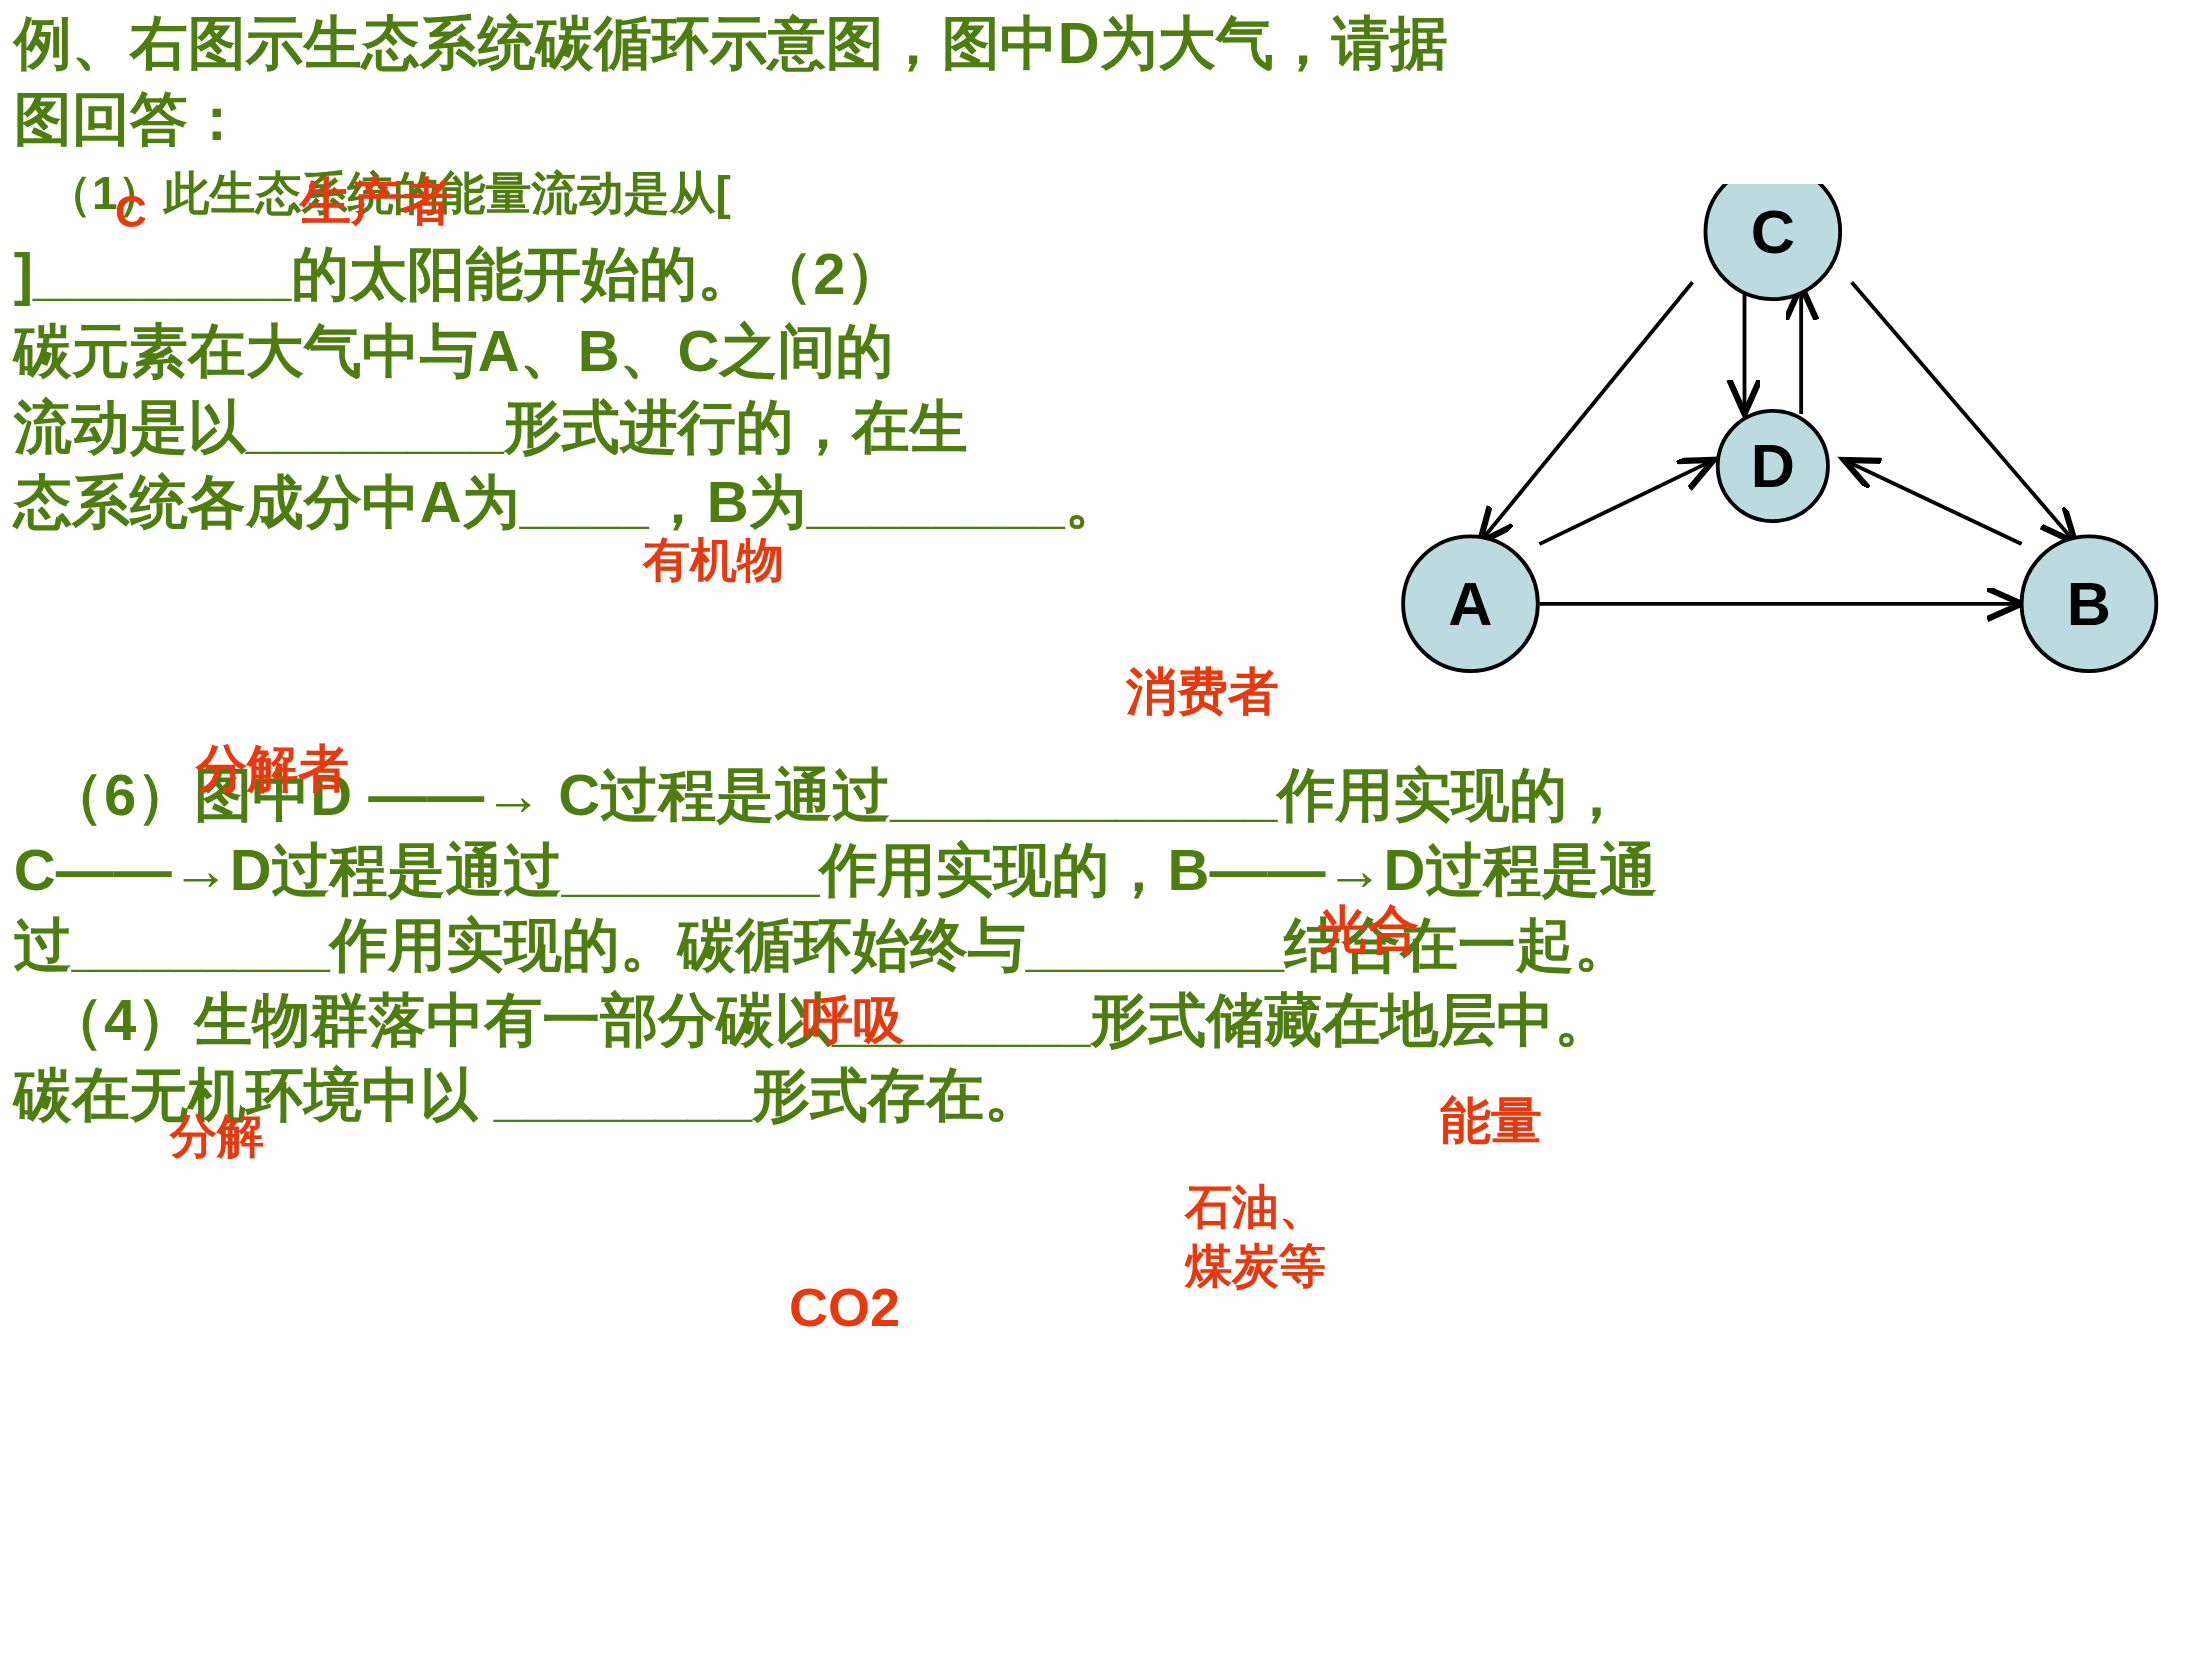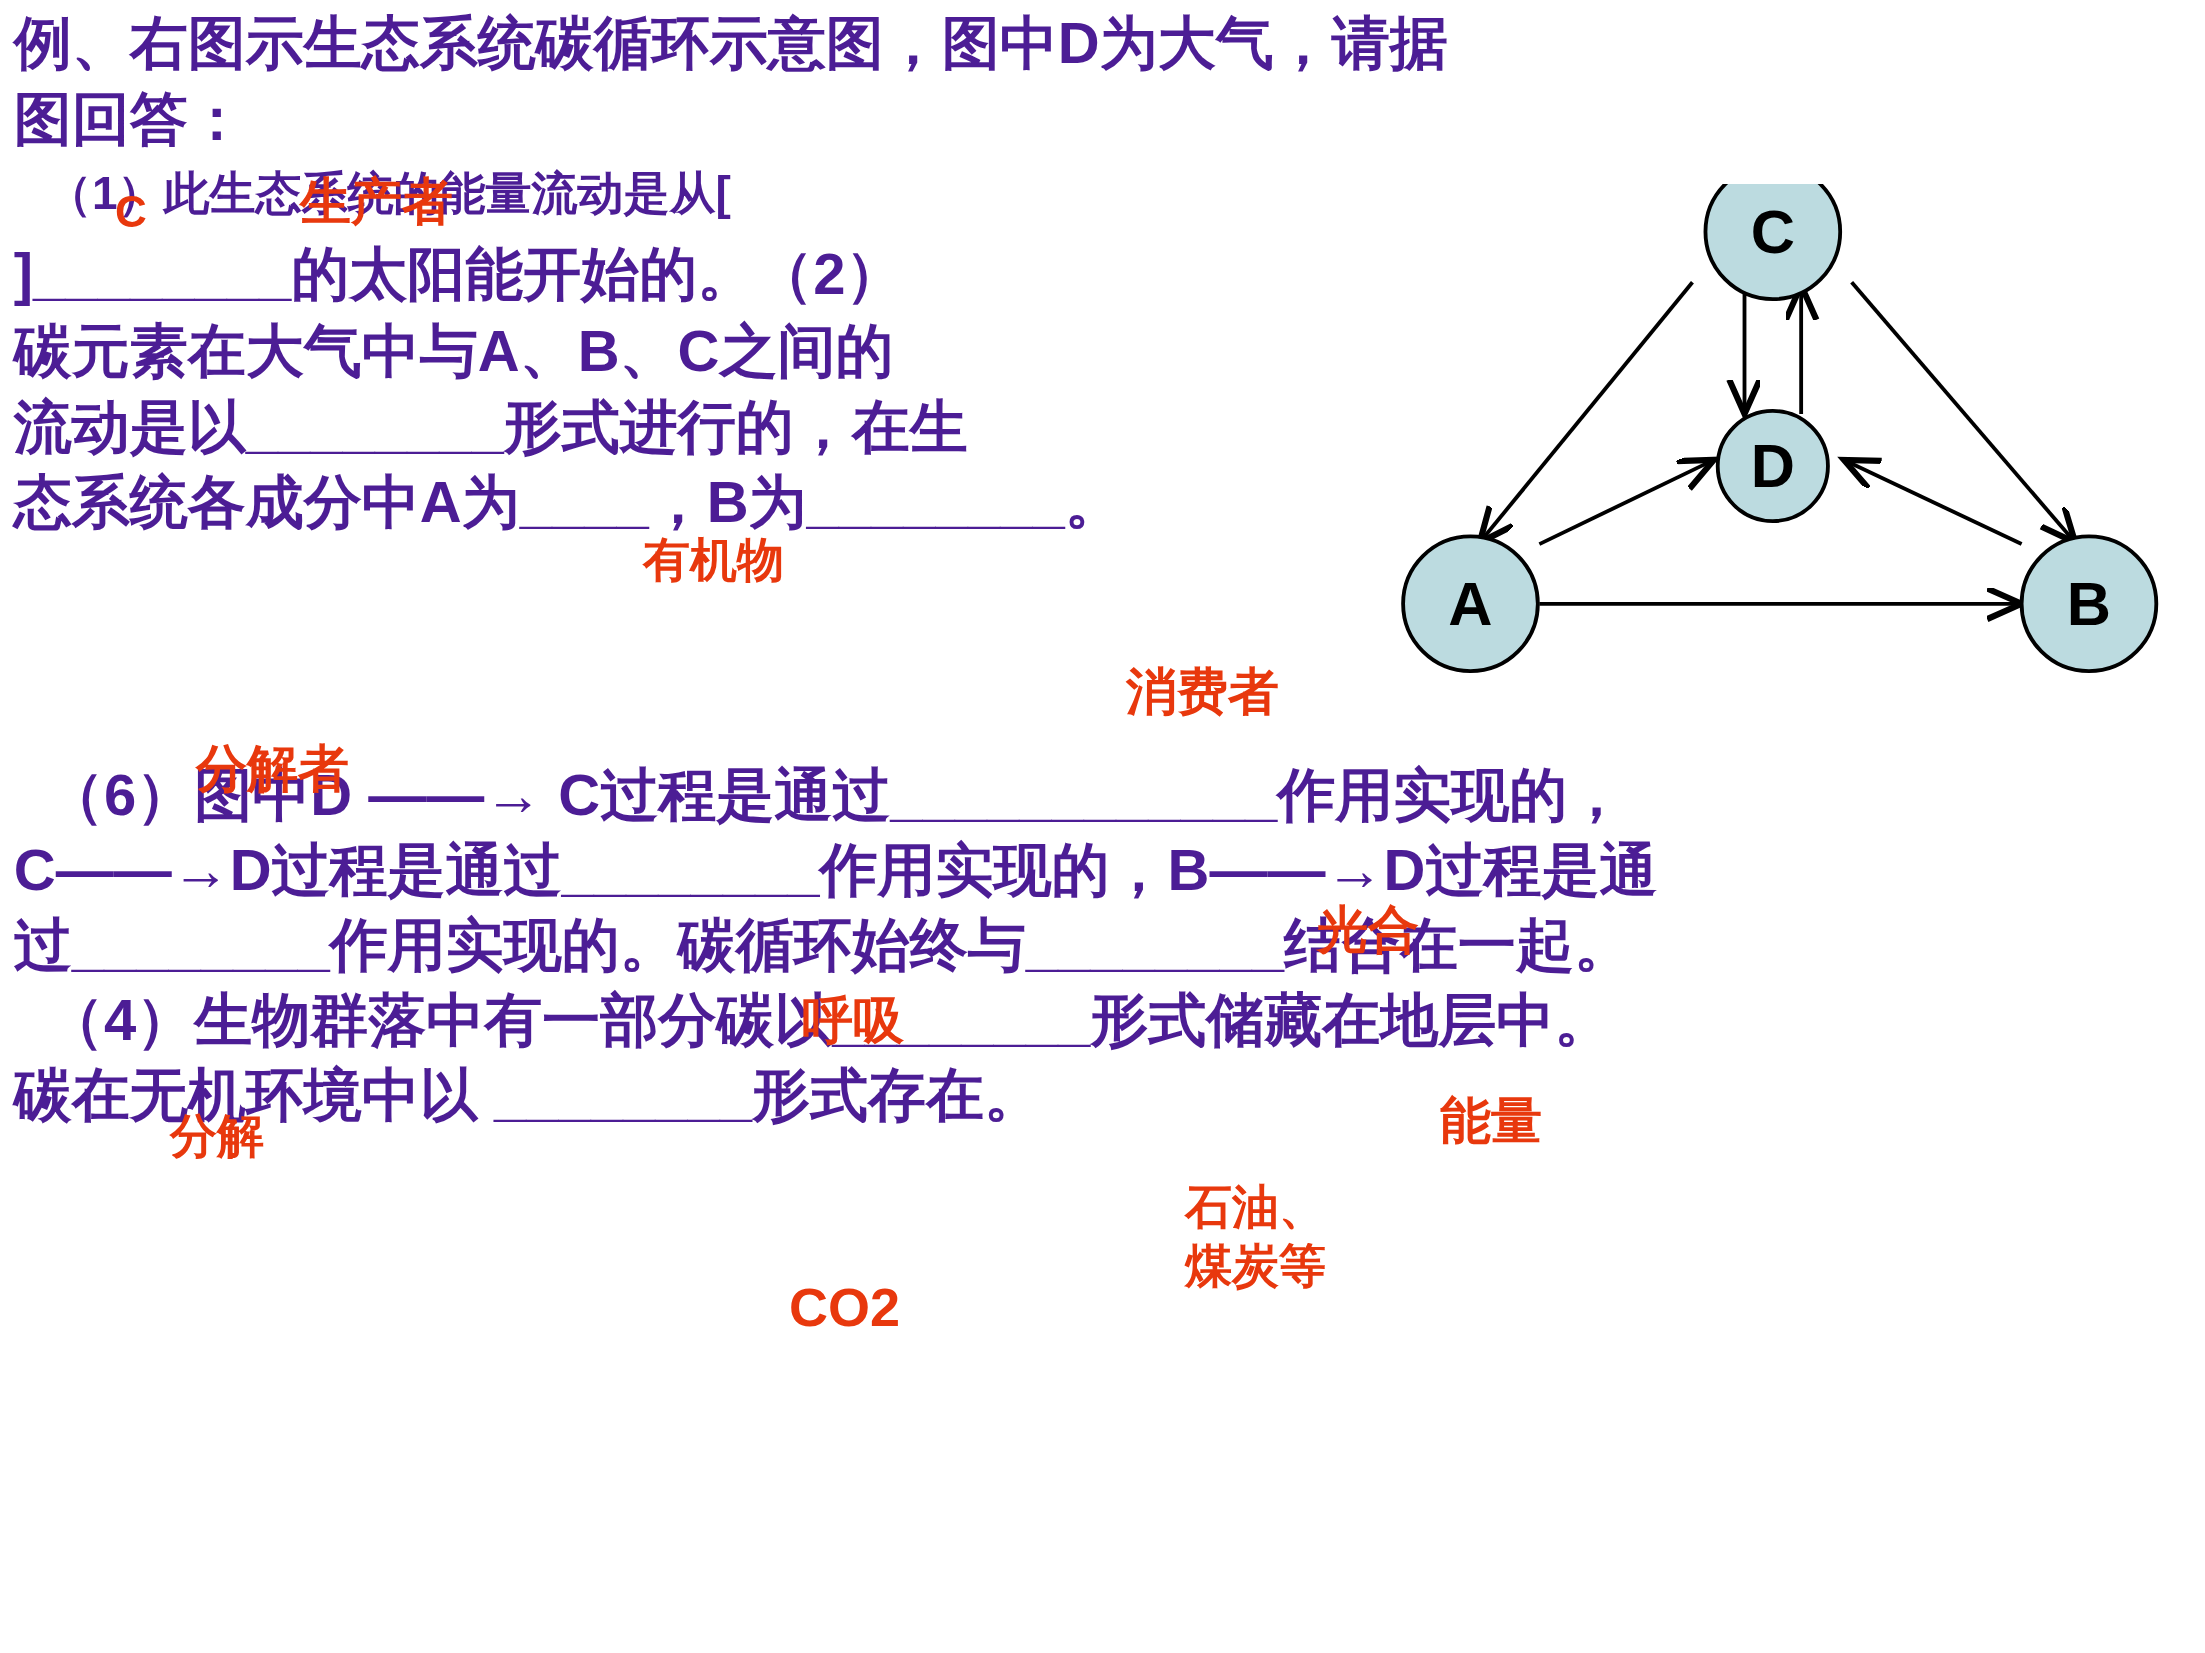--- a/index.html
+++ b/index.html
@@ -18,21 +18,21 @@
   .slide {
     position: absolute;
     left: 0; top: 0;
     width: 2205px;
     height: 1654px;
   }
   .txt {
     position: absolute;
     font-family: "Liberation Sans", sans-serif;
     font-weight: bold;
-    color: #4c1d95;
+    color: #4d7c0f;
     white-space: nowrap;
     line-height: 1;
   }
   .ans {
     position: absolute;
     font-family: "Liberation Sans", sans-serif;
     font-weight: bold;
     color: #e8380d;
     white-space: nowrap;
     line-height: 1;

